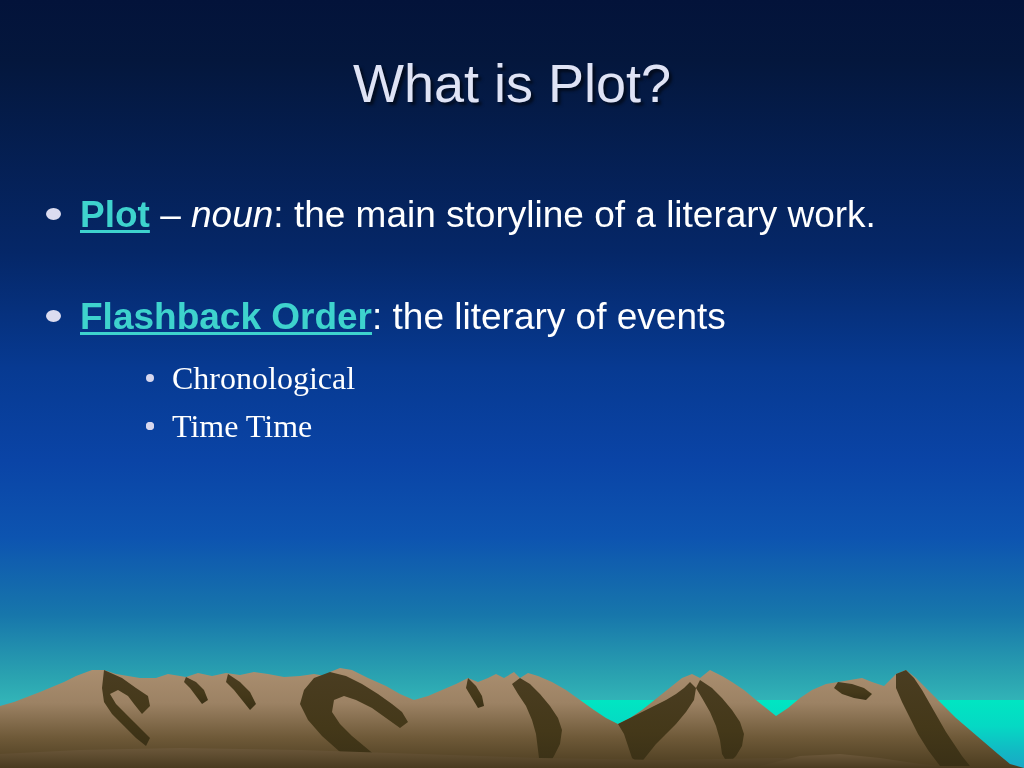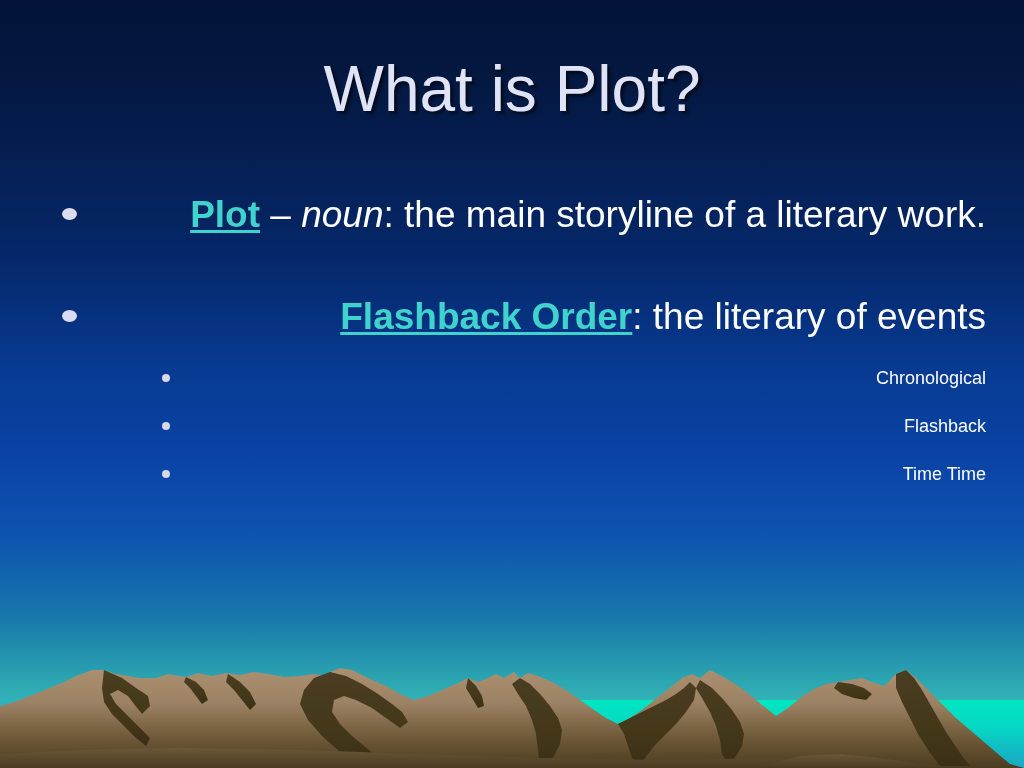--- a/index.html
+++ b/index.html
@@ -57,34 +57,33 @@
     display: block;
   }
 
   
   #title {
     position: absolute;
     left: 0;
     top: 54px;
     width: 1024px;
     text-align: center;
-    font-size: 64px;
+    font-size: 54px;
     line-height: 1.1;
     color: #dfe3f5;
     letter-spacing: 0px;
     text-shadow: 3px 3px 3px rgba(0,0,0,0.55);
     white-space: nowrap;
   }
 
   #body-block {
     position: absolute;
-    left: 56px;
+    left: 40px;
     top: 192px;
     width: 930px;
-    text-align: right;
   }
 
   .lvl1 {
     position: relative;
     padding-left: 40px;
     font-size: 37px;
     line-height: 46px;
     color: #ffffff;
   }
   .lvl1 .dot {
@@ -106,23 +105,24 @@
 
   .spacer { height: 56px; }
 
   .sublist {
     margin-top: 14px;
     padding-left: 106px;
   }
   .lvl2 {
     position: relative;
     padding-left: 26px;
-    font-size: 18px;
+    font-size: 32px;
     line-height: 48px;
     color: #ffffff;
+    font-family: Liberation Serif, serif;
   }
   .lvl2 .dot2 {
     position: absolute;
     left: 0px;
     top: 20px;
     width: 8px;
     height: 8px;
     border-radius: 50%;
     background: #d7d7ee;
   }
@@ -228,21 +228,20 @@
       <span class="kw">Flashback Order</span><span>: the literary of events</span>
     </div>
 
     <div class="sublist">
       <div class="lvl2">
         <span class="dot2"></span>
         <span>Chronological</span>
       </div>
       <div class="lvl2">
         <span class="dot2"></span>
-        <span>Flashback</span>
       </div>
       <div class="lvl2">
         <span class="dot2"></span>
         <span>Time Time</span>
       </div>
     </div>
 
   </div>
 </div>
 

